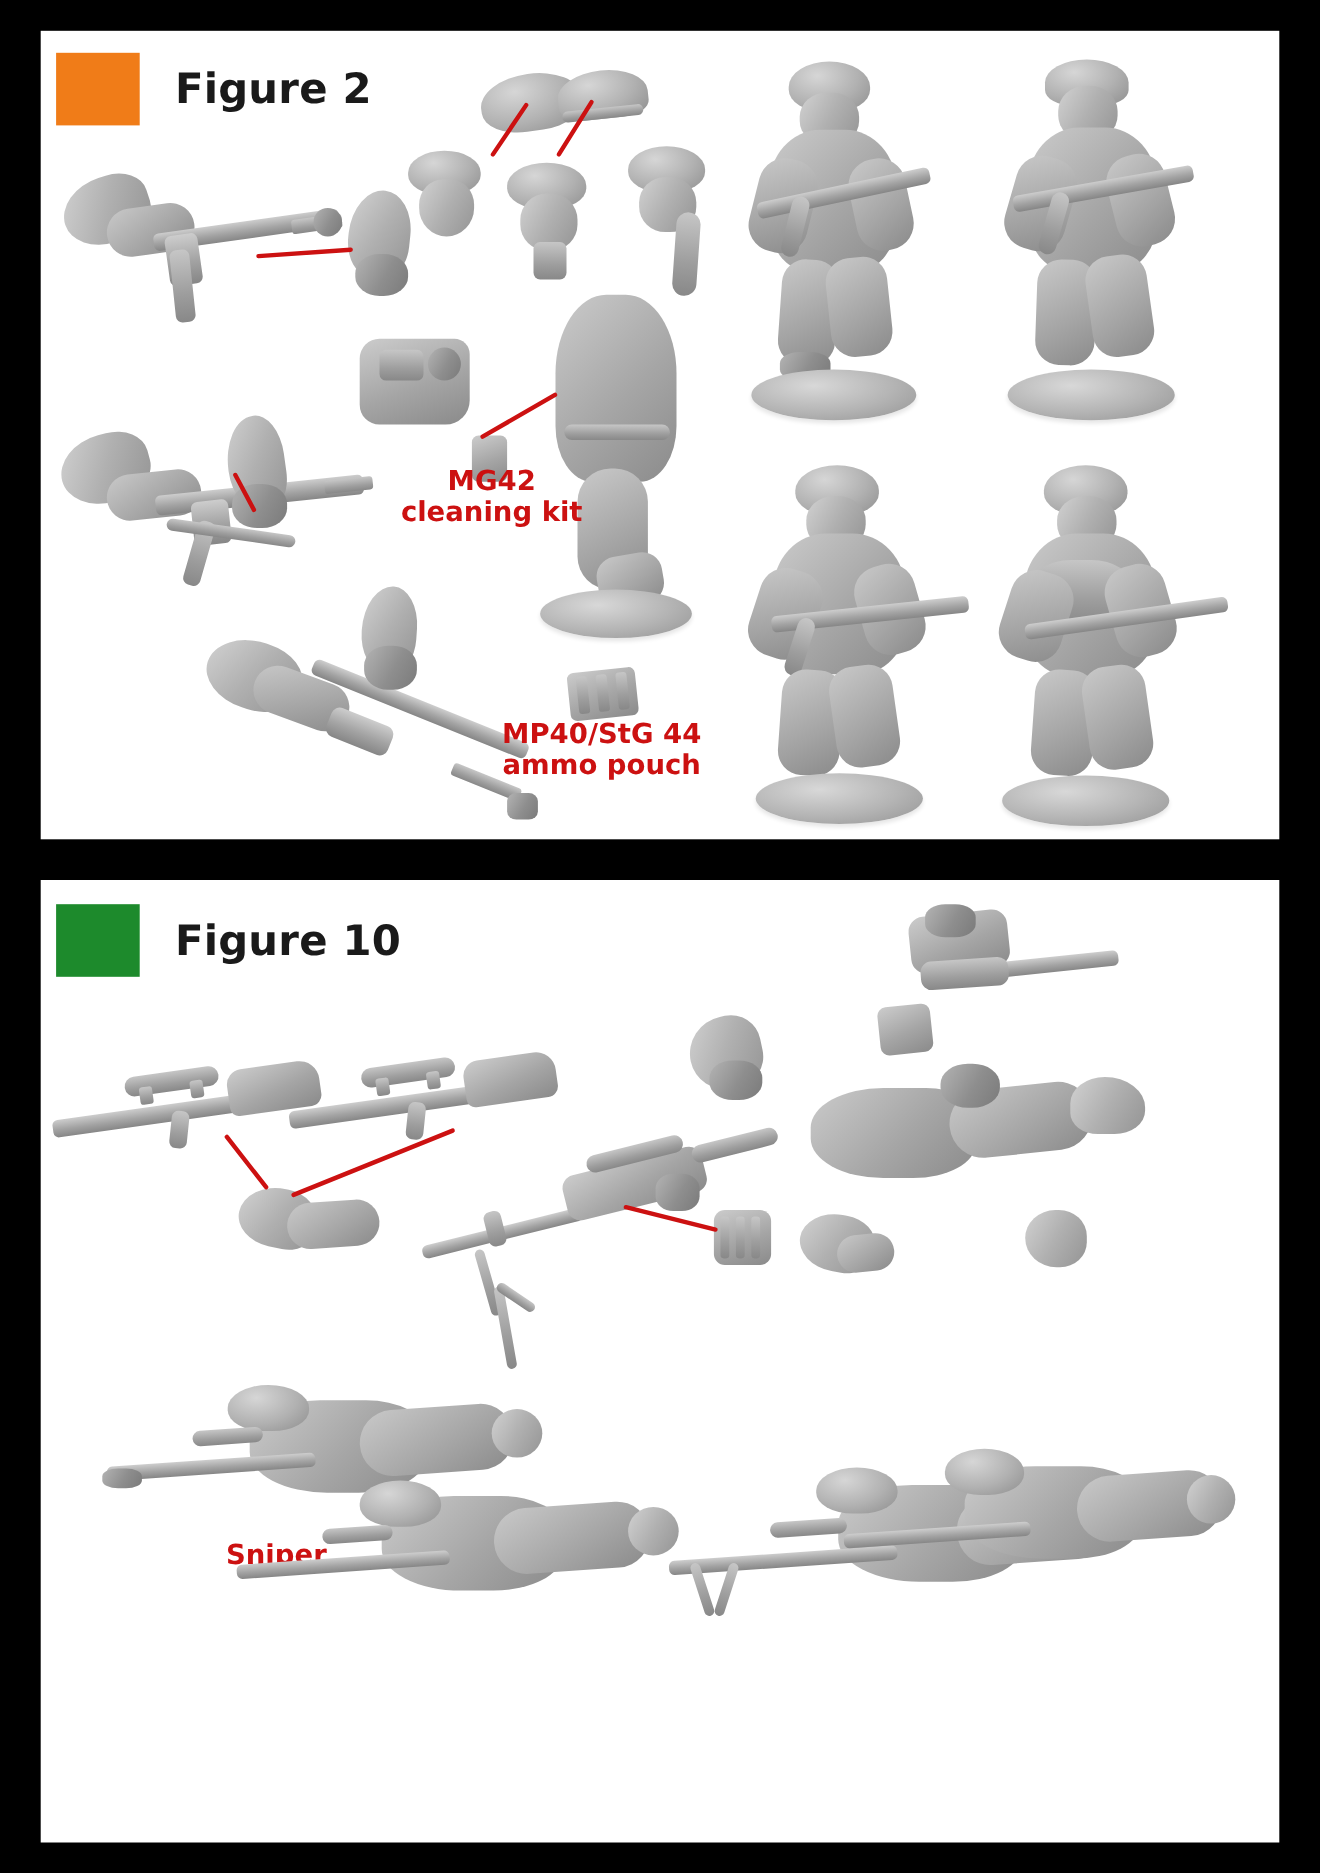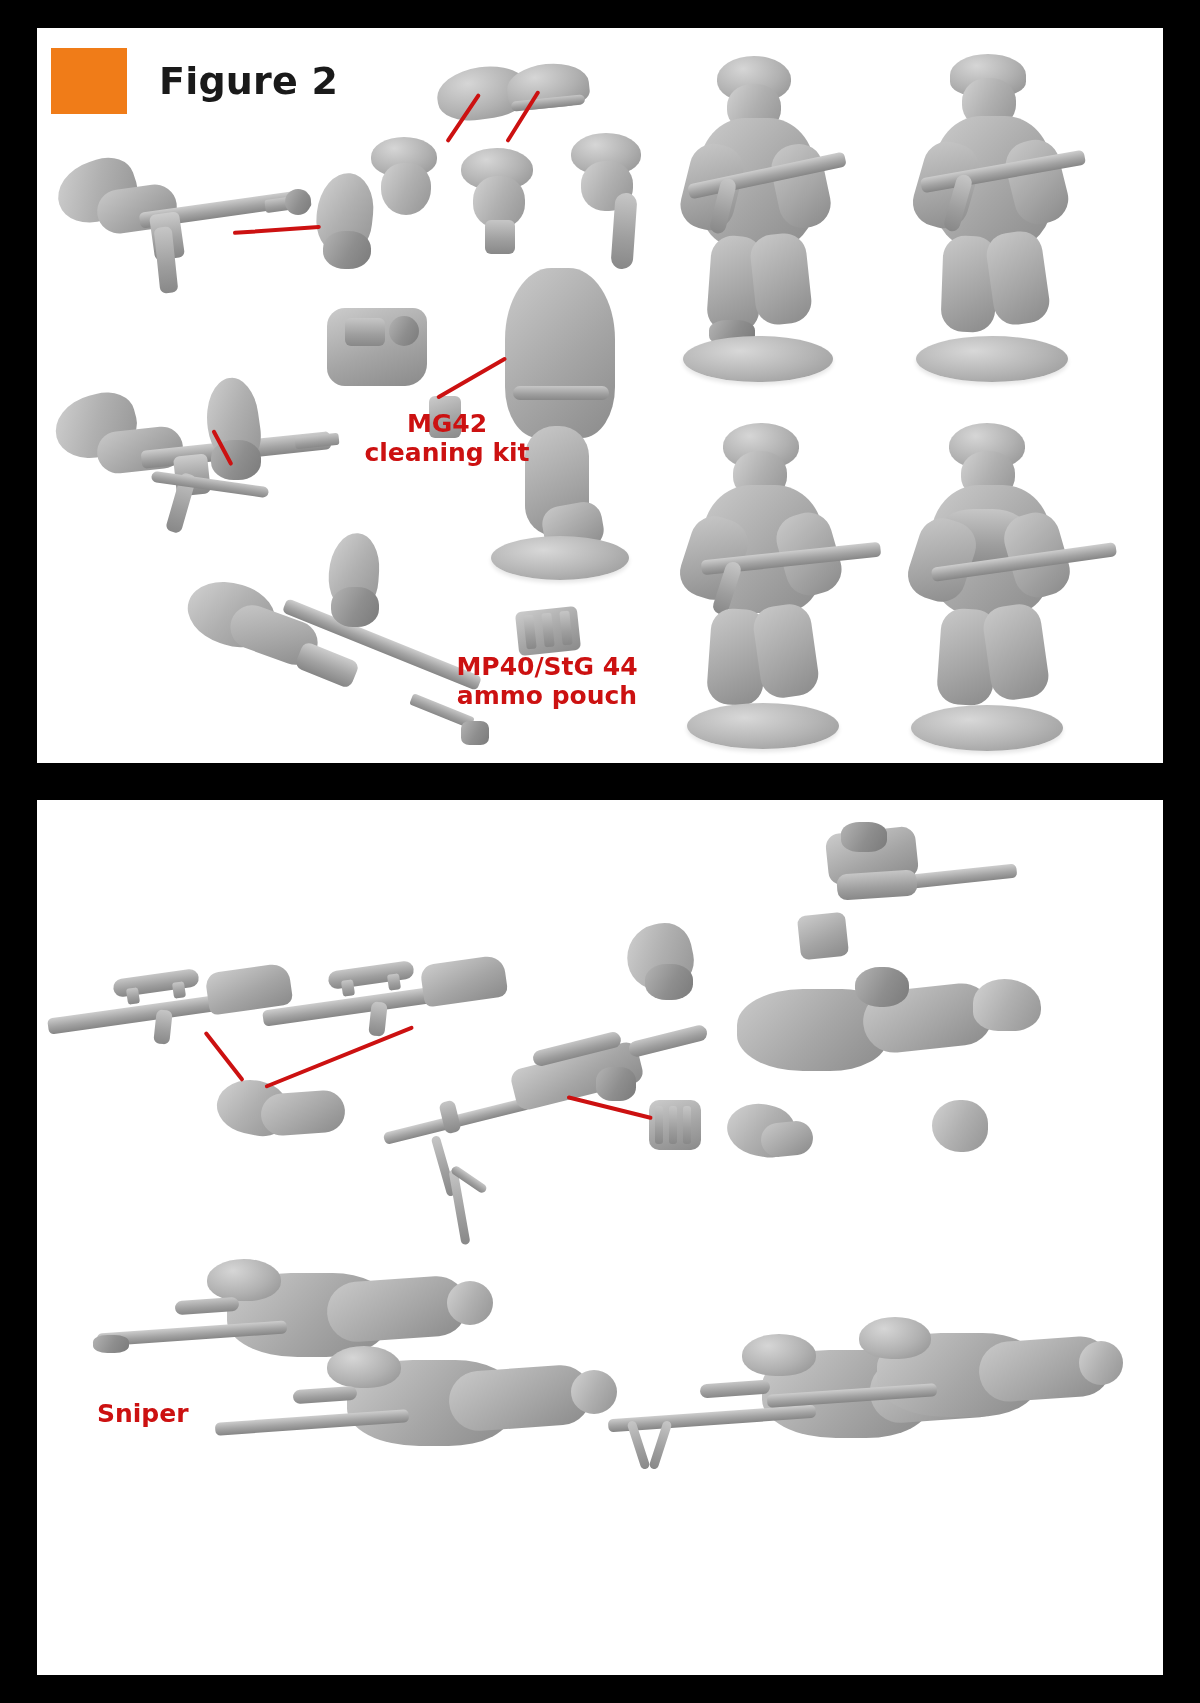--- a/index.html
+++ b/index.html
@@ -230,21 +230,21 @@
       <div class="bar thin" style="left:26px; top:10px; width:10px; height:34px; transform:rotate(-6deg);"></div>
       <div class="bar thin" style="left:44px; top:8px; width:10px; height:34px; transform:rotate(-6deg);"></div>
     </div>
 
     <div class="leader" style="left:196px; top:203px; width:88px; transform:rotate(-4deg);"></div>
     <div class="leader" style="left:400px; top:368px; width:80px; transform:rotate(-30deg);"></div>
     <div class="leader" style="left:410px; top:112px; width:58px; transform:rotate(-56deg);"></div>
     <div class="leader" style="left:470px; top:112px; width:60px; transform:rotate(-58deg);"></div>
     <div class="leader" style="left:176px; top:400px; width:40px; transform:rotate(62deg);"></div>
 
-    <div class="callout center" style="left:300px; top:382px; width:220px;">
+    <div class="callout center" style="left:300px; top:395px; width:220px;">
       <div>MG42</div>
       <div>cleaning kit</div>
     </div>
     <div class="callout center" style="left:380px; top:625px; width:260px;">
       <div>MP40/StG 44</div>
       <div>ammo pouch</div>
     </div>
 
     <div class="figure-body" style="left:620px; top:20px; width:220px; height:340px;">
       <div class="helmet" style="left:60px; top:8px; width:74px; height:46px;"></div>
@@ -296,20 +296,24 @@
       <div class="gun-body" style="left:44px; top:142px; width:186px; height:14px; transform:rotate(-8deg);"></div>
       <div class="limb" style="left:52px; top:196px; width:56px; height:96px; border-radius:22px; transform:rotate(4deg);"></div>
       <div class="limb" style="left:100px; top:192px; width:58px; height:94px; border-radius:22px; transform:rotate(-8deg);"></div>
       <div class="oval-base" style="left:24px; top:292px; width:152px; height:46px;"></div>
     </div>
 
   </div>
 
   <div class="panel" id="panel-fig10">
 
+    <div class="fig-header" style="left:14px; top:22px;">
+      <div class="fig-swatch" style="background:#1d8a2c;"></div>
+      <div class="fig-title">Figure 10</div>
+    </div>
 
     <div class="art" style="left:10px; top:150px; width:260px; height:110px;">
       <div class="gun-body" style="left:0px; top:52px; width:240px; height:16px; transform:rotate(-8deg);"></div>
       <div class="bar thin" style="left:66px; top:24px; width:86px; height:18px; border-radius:9px; transform:rotate(-8deg);"></div>
       <div class="bar thin" style="left:80px; top:38px; width:12px; height:16px; transform:rotate(-8deg);"></div>
       <div class="bar thin" style="left:126px; top:32px; width:12px; height:16px; transform:rotate(-8deg);"></div>
       <div class="plate" style="left:160px; top:18px; width:84px; height:42px; border-radius:14px 18px 10px 8px; transform:rotate(-8deg);"></div>
       <div class="bar thin" style="left:108px; top:60px; width:16px; height:34px; border-radius:6px; transform:rotate(6deg);"></div>
     </div>
 
@@ -376,21 +380,21 @@
       <div class="limb" style="left:34px; top:22px; width:52px; height:34px; border-radius:20px; transform:rotate(-6deg);"></div>
     </div>
     <div class="art" style="left:895px; top:300px; width:70px; height:66px;">
       <div class="blob soft" style="left:0px; top:0px; width:56px; height:52px; border-radius:52% 48% 46% 54%;"></div>
     </div>
 
     <div class="leader" style="left:168px; top:230px; width:62px; transform:rotate(52deg);"></div>
     <div class="leader" style="left:228px; top:285px; width:160px; transform:rotate(-22deg);"></div>
     <div class="leader" style="left:530px; top:295px; width:88px; transform:rotate(14deg);"></div>
 
-    <div class="callout" style="left:60px; top:600px; width:200px;">
+    <div class="callout" style="left:60px; top:600px; width:200px;text-align:right;">
       <div>Sniper</div>
     </div>
 
     <div class="figure-body" style="left:40px; top:445px; width:420px; height:160px;">
       <div class="torso" style="left:150px; top:28px; width:160px; height:84px; border-radius:40% 34% 38% 44%;"></div>
       <div class="helmet" style="left:130px; top:14px; width:74px; height:42px;"></div>
       <div class="limb" style="left:250px; top:34px; width:140px; height:60px; border-radius:30px; transform:rotate(-4deg);"></div>
       <div class="gun-body" style="left:20px; top:82px; width:190px; height:13px; transform:rotate(-4deg);"></div>
       <div class="bar thin" style="left:98px; top:54px; width:64px; height:14px; border-radius:8px; transform:rotate(-4deg);"></div>
       <div class="blob soft" style="left:370px; top:36px; width:46px; height:44px; border-radius:50%;"></div>

